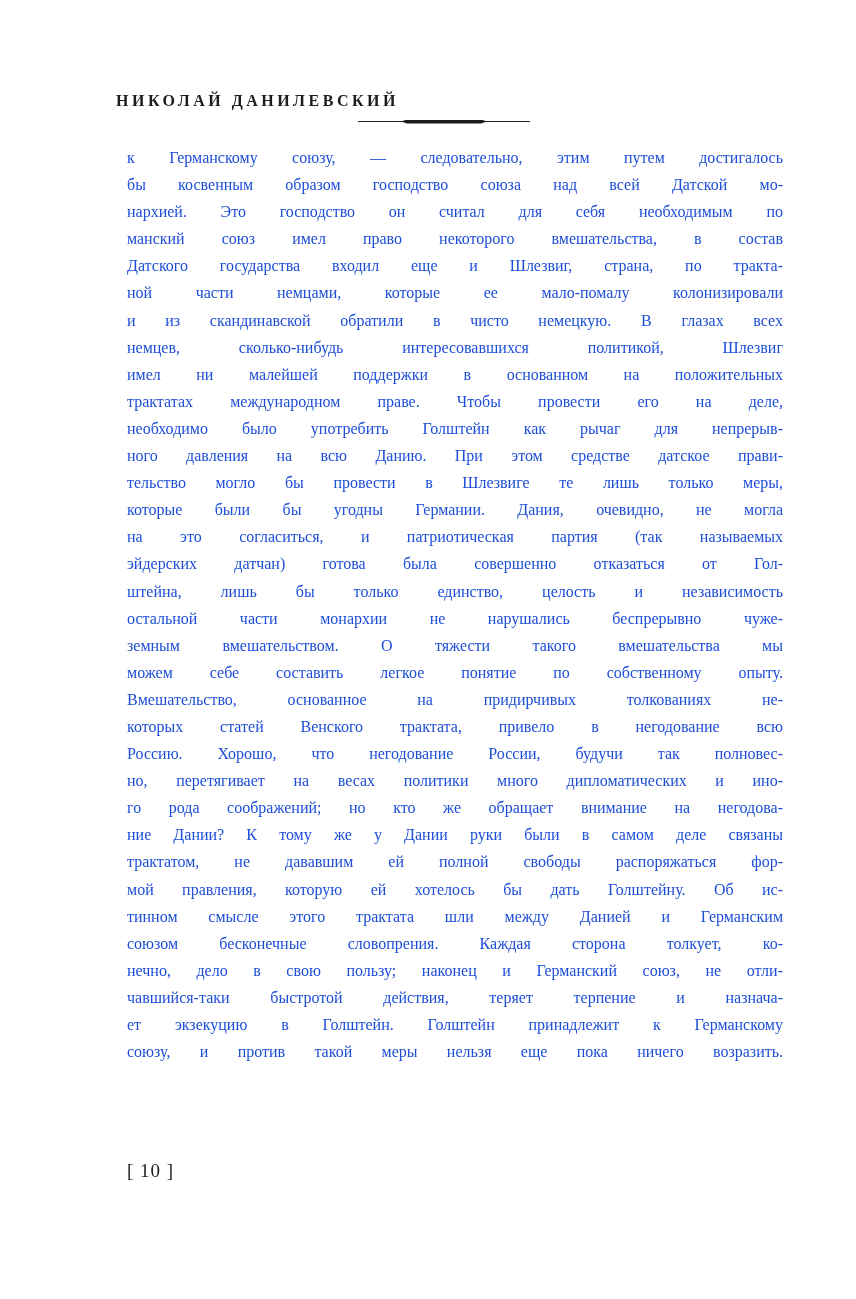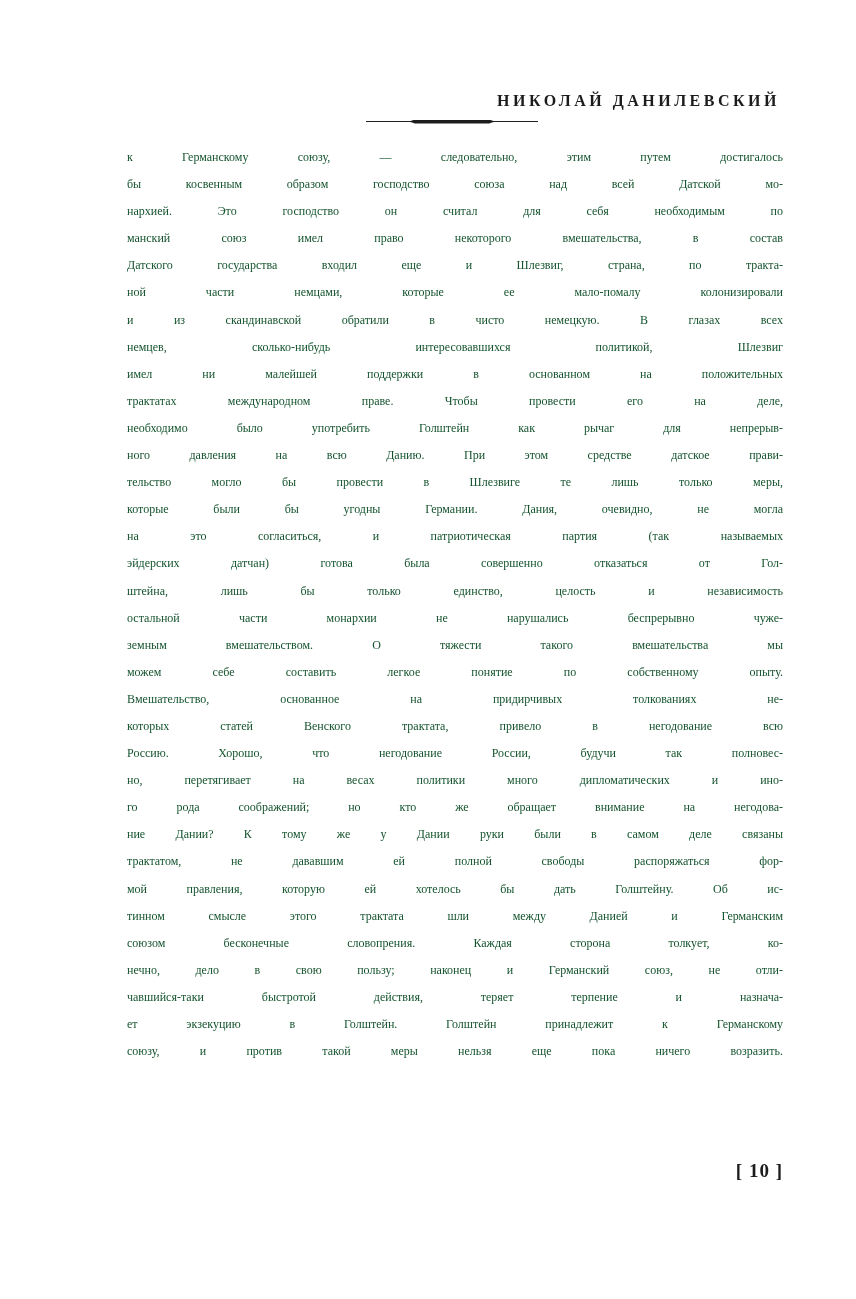--- a/index.html
+++ b/index.html
@@ -12,23 +12,23 @@
     width: 856px;
     height: 1299px;
     background: #ffffff;
     overflow: hidden;
     font-family: "Liberation Serif", "DejaVu Serif", serif;
     color: #1f1f1f;
   }
   .running-header {
     position: absolute;
     top: 92px;
-    left: 124px;
+    left: 116px;
     width: 656px;
-    text-align: right;
+    text-align: left;
   }
   .running-header .author {
     font-size: 16px;
     font-weight: bold;
     letter-spacing: 3.5px;
     color: #1c1c1c;
     white-space: nowrap;
   }
   .header-rule {
     position: relative;
@@ -53,38 +53,38 @@
     background: #1c1c1c;
     clip-path: polygon(0 50%, 7% 0, 93% 0, 100% 50%, 93% 100%, 7% 100%);
   }
   .body-text {
     position: absolute;
     top: 144px;
     left: 127px;
     width: 656px;
   }
   .text-line {
-    font-size: 12px;
+    font-size: 16px;
     line-height: 27.1px;
     height: 27.1px;
     overflow: hidden;
     text-align: justify;
     text-align-last: justify;
     text-justify: inter-word;
     white-space: normal;
-    color: #14532d;
+    color: #1d4ed8;
   }
   .folio {
     position: absolute;
     top: 1160px;
     left: 127px;
     width: 656px;
-    text-align: right;
+    text-align: left;
     font-size: 19px;
-    font-weight: 700;
+    font-weight: 400;
     letter-spacing: 1px;
     color: #1c1c1c;
   }
 </style>
 </head>
 <body>
 
 <div class="page">
 
   <div class="running-header">

